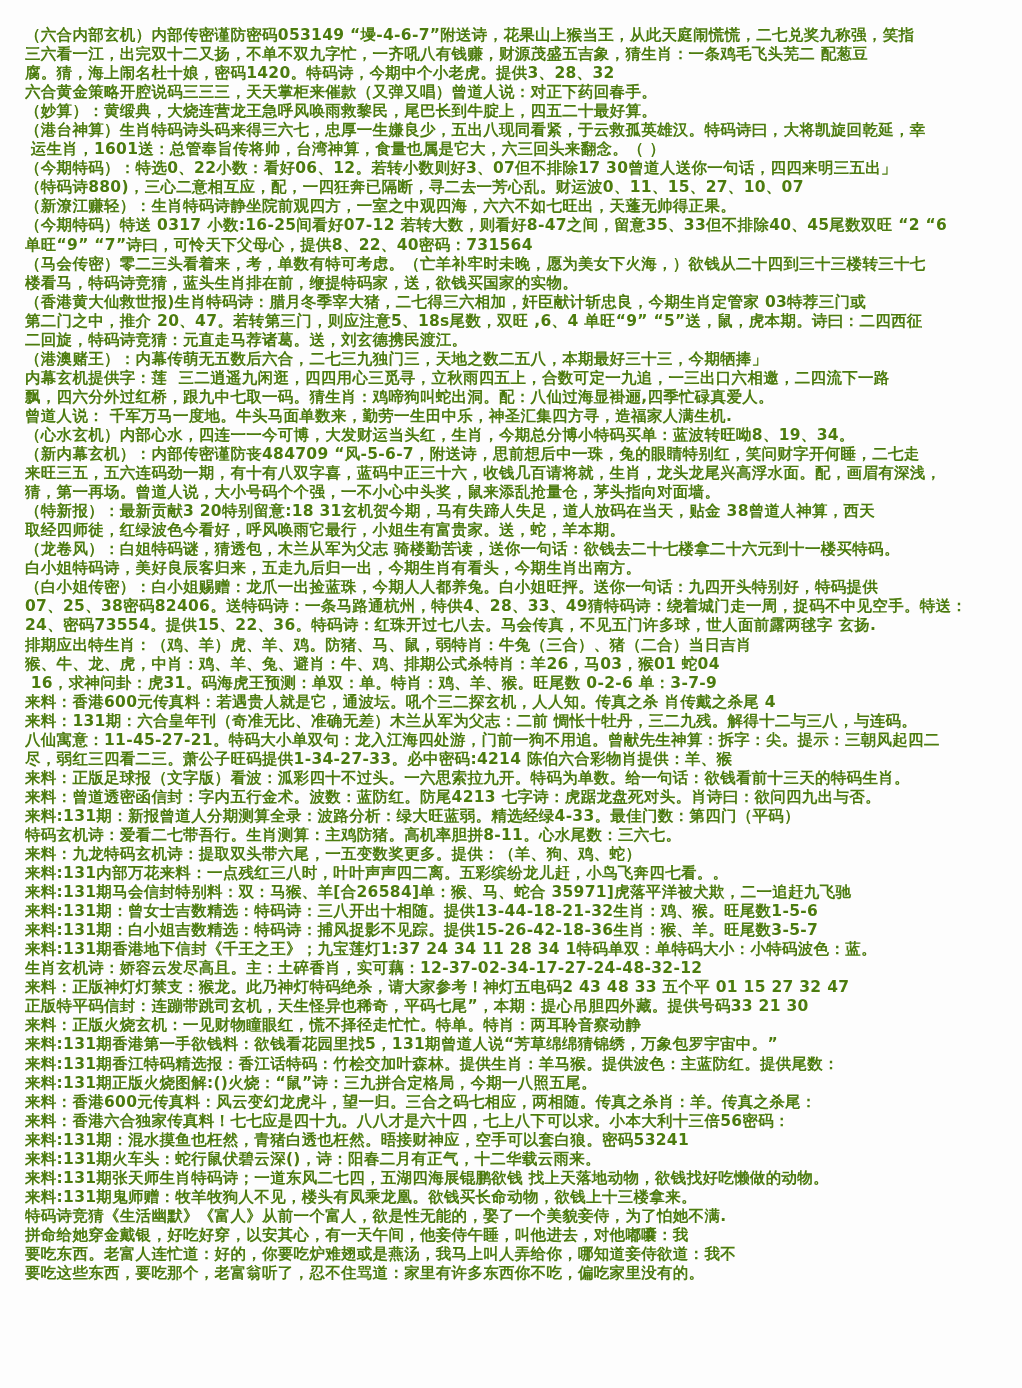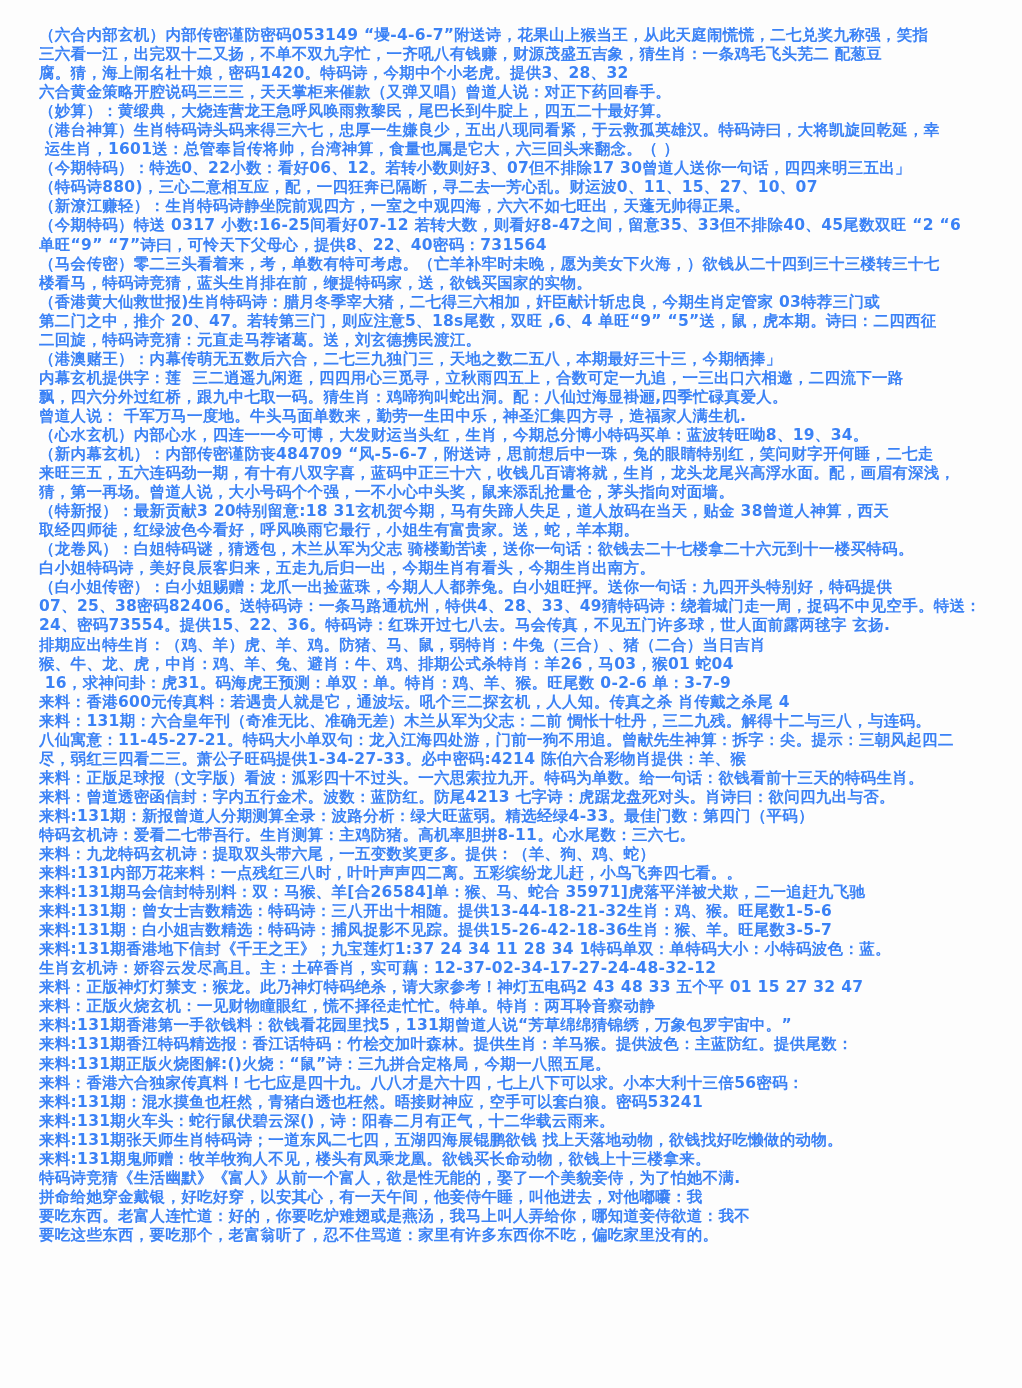--- a/index.html
+++ b/index.html
@@ -9,27 +9,27 @@
   }
   body {
     width: 1022px;
     height: 1388px;
     overflow: hidden;
     position: relative;
   }
   .doc {
     position: absolute;
     top: 26px;
-    left: 39px;
+    left: 25px;
     right: 6px;
     font-family: "DejaVu Sans", "Liberation Sans", sans-serif;
     font-weight: 700;
     font-size: 15.5px;
     line-height: 19.05px;
-    color: #3b82f6;
+    color: #4d7c0f;
     letter-spacing: 0.3px;
   }
   .doc .line {
     white-space: pre;
     overflow: hidden;
     height: 19.05px;
   }
 </style>
 </head>
 <body>
@@ -79,24 +79,26 @@
     <div class="line">来料:131期：新报曾道人分期测算全录：波路分析：绿大旺蓝弱。精选经绿4-33。最佳门数：第四门（平码）</div>
     <div class="line">特码玄机诗：爱看二七带吾行。生肖测算：主鸡防猪。高机率胆拼8-11。心水尾数：三六七。</div>
     <div class="line">来料：九龙特码玄机诗：提取双头带六尾，一五变数奖更多。提供：（羊、狗、鸡、蛇）</div>
     <div class="line">来料:131内部万花来料：一点残红三八时，叶叶声声四二离。五彩缤纷龙儿赶，小鸟飞奔四七看。。</div>
     <div class="line">来料:131期马会信封特别料：双：马猴、羊[合26584]单：猴、马、蛇合 35971]虎落平洋被犬欺，二一追赶九飞驰</div>
     <div class="line">来料:131期：曾女士吉数精选：特码诗：三八开出十相随。提供13-44-18-21-32生肖：鸡、猴。旺尾数1-5-6</div>
     <div class="line">来料:131期：白小姐吉数精选：特码诗：捕风捉影不见踪。提供15-26-42-18-36生肖：猴、羊。旺尾数3-5-7</div>
     <div class="line">来料:131期香港地下信封《千王之王》；九宝莲灯1:37 24 34 11 28 34 1特码单双：单特码大小：小特码波色：蓝。</div>
     <div class="line">生肖玄机诗：娇容云发尽高且。主：土碎香肖，实可藕：12-37-02-34-17-27-24-48-32-12</div>
     <div class="line">来料：正版神灯灯禁支：猴龙。此乃神灯特码绝杀，请大家参考！神灯五电码2 43 48 33 五个平 01 15 27 32 47</div>
+    <div class="line">正版特平码信封：连蹦带跳司玄机，天生怪异也稀奇，平码七尾”，本期：提心吊胆四外藏。提供号码33 21 30</div>
     <div class="line">来料：正版火烧玄机：一见财物瞳眼红，慌不择径走忙忙。特单。特肖：两耳聆音察动静</div>
     <div class="line">来料:131期香港第一手欲钱料：欲钱看花园里找5，131期曾道人说“芳草绵绵猜锦绣，万象包罗宇宙中。”</div>
     <div class="line">来料:131期香江特码精选报：香江话特码：竹桧交加叶森林。提供生肖：羊马猴。提供波色：主蓝防红。提供尾数：</div>
     <div class="line">来料:131期正版火烧图解:()火烧：“鼠”诗：三九拼合定格局，今期一八照五尾。</div>
+    <div class="line">来料：香港600元传真料：风云变幻龙虎斗，望一归。三合之码七相应，两相随。传真之杀肖：羊。传真之杀尾：</div>
     <div class="line">来料：香港六合独家传真料！七七应是四十九。八八才是六十四，七上八下可以求。小本大利十三倍56密码：</div>
     <div class="line">来料:131期：混水摸鱼也枉然，青猪白透也枉然。晤接财神应，空手可以套白狼。密码53241</div>
     <div class="line">来料:131期火车头：蛇行鼠伏碧云深()，诗：阳春二月有正气，十二华载云雨来。</div>
     <div class="line">来料:131期张天师生肖特码诗；一道东风二七四，五湖四海展锟鹏欲钱 找上天落地动物，欲钱找好吃懒做的动物。</div>
     <div class="line">来料:131期鬼师赠：牧羊牧狗人不见，楼头有凤乘龙凰。欲钱买长命动物，欲钱上十三楼拿来。</div>
     <div class="line">特码诗竞猜《生活幽默》《富人》从前一个富人，欲是性无能的，娶了一个美貌妾侍，为了怕她不满.</div>
     <div class="line">拼命给她穿金戴银，好吃好穿，以安其心，有一天午间，他妾侍午睡，叫他进去，对他嘟囔：我</div>
     <div class="line">要吃东西。老富人连忙道：好的，你要吃炉难翅或是燕汤，我马上叫人弄给你，哪知道妾侍欲道：我不</div>
     <div class="line">要吃这些东西，要吃那个，老富翁听了，忍不住骂道：家里有许多东西你不吃，偏吃家里没有的。</div>
   </div>

